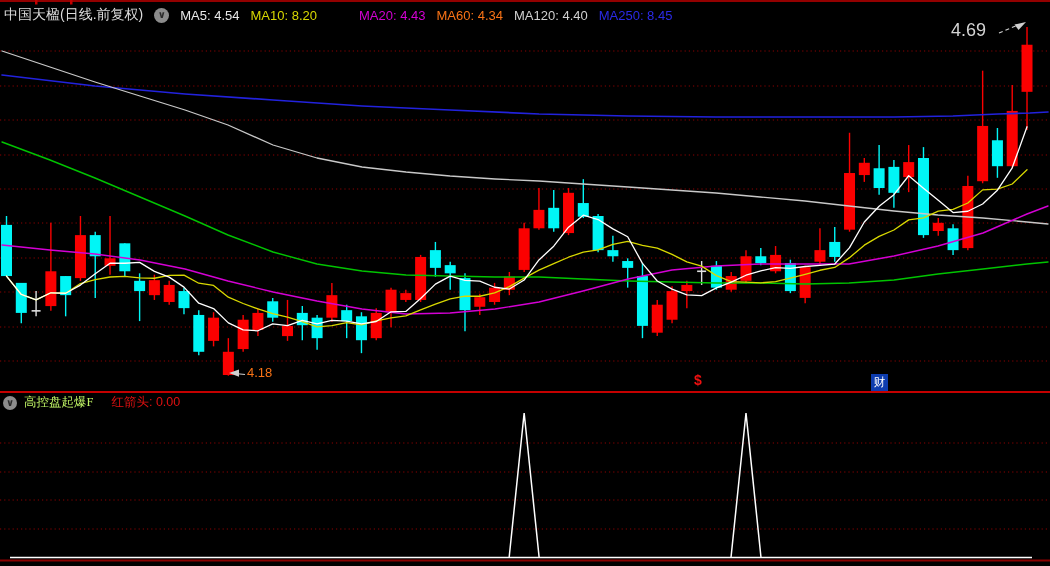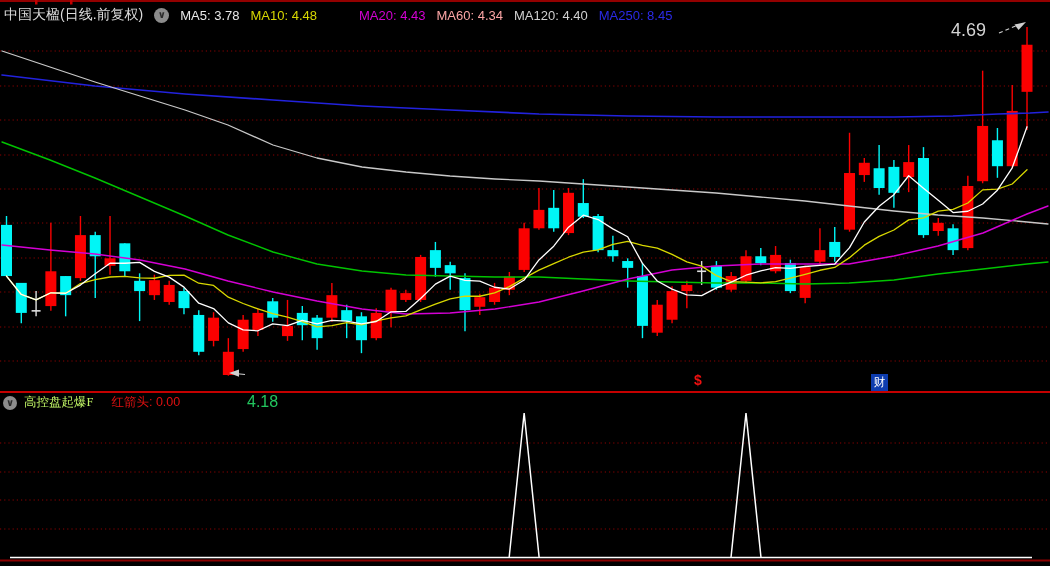--- a/index.html
+++ b/index.html
@@ -6,21 +6,21 @@
     font-family:"Liberation Sans","DejaVu Sans",sans-serif;}
   #stage{position:relative;width:840px;height:566px;background:#000;}
   #chart-svg{position:absolute;left:0;top:0;}
   .overlay{position:absolute;white-space:nowrap;}
   #title-bar{left:4px;top:6px;display:flex;align-items:center;gap:11px;font-size:13px;}
   #chart-title{color:#dcdcdc;font-size:14px;}
   .collapse-btn{width:15px;height:15px;border-radius:50%;background:#8c8c8c;color:#2a2a2a;
     font-size:10px;line-height:14px;text-align:center;font-weight:bold;cursor:pointer;flex:0 0 auto;}
   #ma-labels{display:flex;gap:11px;font-size:13px;}
   #annot-high{left:951px;top:20px;color:#d4d4d4;font-size:18px;}
-  #annot-low{left:247px;top:365px;color:#22c55e;font-size:16px;margin-top:28px;}
+  #annot-low{left:247px;top:365px;color:#f97316;font-size:13px;}
   #marker-dollar{left:694px;top:372px;color:#f01010;font-weight:bold;font-size:14px;}
   #marker-cai{left:871px;top:374px;width:17px;height:17px;background:#0d3cae;color:#ffffff;
     font-size:11.5px;line-height:17px;text-align:center;}
   #panel-header{left:3px;top:394px;display:flex;align-items:center;gap:7px;font-size:12.5px;}
   #panel-name{color:#bef264;font-family:Liberation Serif, serif;}
   #panel-signal{color:#e01010;margin-left:11px;}
   .collapse-btn.small{width:14px;height:14px;line-height:13px;}
 </style>
 </head>
 <body>
@@ -211,24 +211,24 @@
         <line x1="10" y1="557.5" x2="1032" y2="557.5" stroke="#ffffff" stroke-width="1.4"></line>
         <polyline points="509.15,557.5 524.15,413 539.15,557.5" fill="none" stroke="#ffffff" stroke-width="1.5"></polyline>
         <polyline points="731,557.5 746,413 761,557.5" fill="none" stroke="#ffffff" stroke-width="1.5"></polyline>
       </g>
     </svg>
 
   <div id="title-bar" class="overlay">
     <span id="chart-title">中国天楹(日线.前复权)</span>
     <span class="collapse-btn">∨</span>
     <span id="ma-labels">
-        <span style="color: rgb(232, 232, 232);">MA5: 3.78</span>
-        <span style="color: rgb(216, 216, 0);">MA10: 4.48</span>
+        <span style="color: rgb(232, 232, 232);">MA5: 4.54</span>
+        <span style="color: rgb(216, 216, 0);">MA10: 8.20</span>
         <span style="color: rgb(212, 0, 212); margin-left: 31px;">MA20: 4.43</span>
-        <span style="color: #fca5a5;">MA60: 4.34</span>
+        <span style="color: #f97316;">MA60: 4.34</span>
         <span style="color: rgb(208, 208, 208);">MA120: 4.40</span>
         <span style="color: rgb(42, 42, 230);">MA250: 8.45</span>
       </span>
   </div>
 
   <div id="annot-high" class="overlay">4.69</div>
   <div id="annot-low" class="overlay">4.18</div>
 
   <div id="marker-dollar" class="overlay">$</div>
   <div id="marker-cai" class="overlay">财</div>

